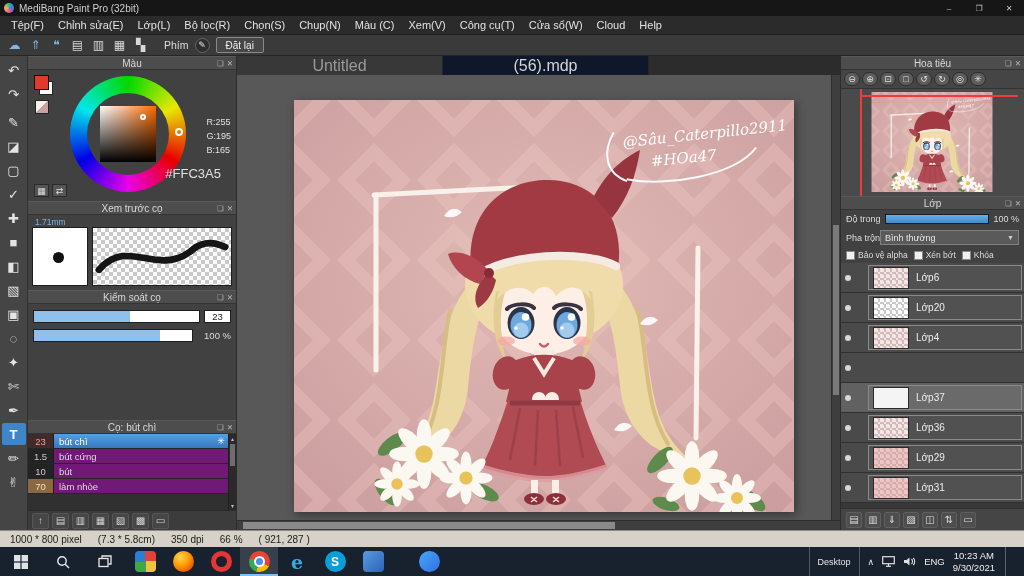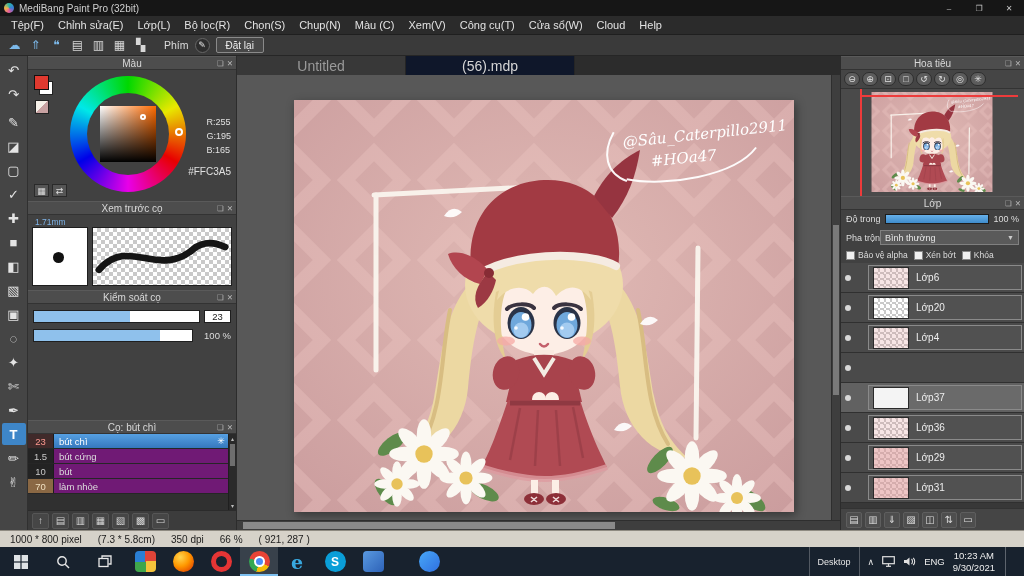--- a/index.html
+++ b/index.html
@@ -39,21 +39,21 @@
 .color-body{height:131px;position:relative;flex:none}
 .swatch-bg{position:absolute;left:11px;top:11px;width:14px;height:14px;background:#fff;border:1px solid #222}
 .swatch-fg{position:absolute;left:6px;top:5px;width:15px;height:15px;background:#E0392F;border:1px solid #111}
 .mini-palette{position:absolute;left:7px;top:30px;width:14px;height:14px;border:1px solid #222;background:linear-gradient(135deg,#f5f0e8 50%,#c8a2a2 50%)}
 .wheel{position:absolute;left:42px;top:6px;width:116px;height:116px;border-radius:50%;background:conic-gradient(from 0deg,#00d800,#e8e800,#e80000,#e800e8,#0000e8,#00e8e8,#00d800)}
 .wheel-hole{position:absolute;inset:17px;border-radius:50%;background:#414141}
 .sv{position:absolute;left:30px;top:30px;width:56px;height:56px;background:linear-gradient(to top,#000,rgba(0,0,0,0)),linear-gradient(to right,#fff,#ff6a00)}
 .wheel-marker{position:absolute;right:3px;top:52px;width:8px;height:8px;border:2px solid #fff;border-radius:50%}
 .sv-marker{position:absolute;left:40px;top:8px;width:6px;height:6px;border:2px solid #fff;border-radius:50%}
 .rgb{position:absolute;right:5px;top:46px;font-size:9px;color:#e0e0e0;line-height:1.55}
-.hex{position:absolute;right:5px;top:96px;font-size:10px;color:#e0e0e0}
+.hex{position:absolute;right:15px;top:96px;font-size:13px;color:#e0e0e0}
 .color-mini-icons{position:absolute;left:6px;bottom:4px;display:flex;gap:3px}
 .cmini{width:15px;height:13px;background:#555;border:1px solid #2a2a2a;color:#ddd;font-size:9px;display:flex;align-items:center;justify-content:center}
 
 
 .preview-body{height:75px;position:relative;display:flex;gap:4px;padding:12px 4px 4px;flex:none}
 .size-note{position:absolute;left:7px;top:2px;font-size:8.5px;color:#7fb4e8}
 .tip-box{width:56px;background:#fff;border:1px solid #1e1e1e;position:relative;flex:none}
 .tip-dot{position:absolute;left:20px;top:24px;width:11px;height:11px;border-radius:50%;background:#111}
 .stroke-box{flex:1;border:1px solid #1e1e1e;position:relative}
 .stroke-box svg{position:absolute;inset:0;width:100%;height:100%}
@@ -83,21 +83,21 @@
 .sarrow{position:absolute;left:0;right:0;height:9px;display:flex;align-items:center;justify-content:center;font-size:6px;color:#bbb}
 .sarrow.up{top:0}.sarrow.down{bottom:0}
 
 
 .mini-toolbar{height:20px;margin-top:auto;background:#3c3c3c;border-top:1px solid #2b2b2b;display:flex;align-items:center;gap:3px;padding:0 4px;flex:none}
 .mini-icon{width:17px;height:16px;display:flex;align-items:center;justify-content:center;color:#d5d5d5;font-size:10px;background:#464646;border:1px solid #565656;border-radius:2px}
 
 
 .canvas-col{flex:1;display:flex;flex-direction:column;min-width:0;background:#585858}
 .tabbar{height:19px;background:#2c2c2c;display:flex;flex:none}
-.tab{width:169px;display:flex;align-items:center;justify-content:center;font-size:14px;color:#9a9a9a;background:#383838;border-right:1px solid #252525;flex:none}
+.tab{width:206px;display:flex;align-items:center;justify-content:center;font-size:16px;color:#9a9a9a;background:#383838;border-right:1px solid #252525;flex:none}
 .tab.active{background:#0f172a;color:#d5d5d5}
 .viewport{flex:1;position:relative;overflow:hidden}
 .artwork{position:absolute;left:57px;top:25px;width:500px;height:412px;box-shadow:2px 3px 9px rgba(0,0,0,.4)}
 .artwork svg{display:block;width:100%;height:100%}
 .vscroll{position:absolute;right:0;top:0;bottom:0;width:9px;background:#3e3e3e;border-left:1px solid #2e2e2e}
 .vthumb{position:absolute;left:1px;right:1px;top:150px;height:170px;background:#7a7a7a}
 .hscroll{height:10px;background:#3e3e3e;border-top:1px solid #2e2e2e;position:relative;flex:none}
 .hthumb{position:absolute;left:6px;top:1px;bottom:1px;width:372px;background:#8a8a8a}
 
 

